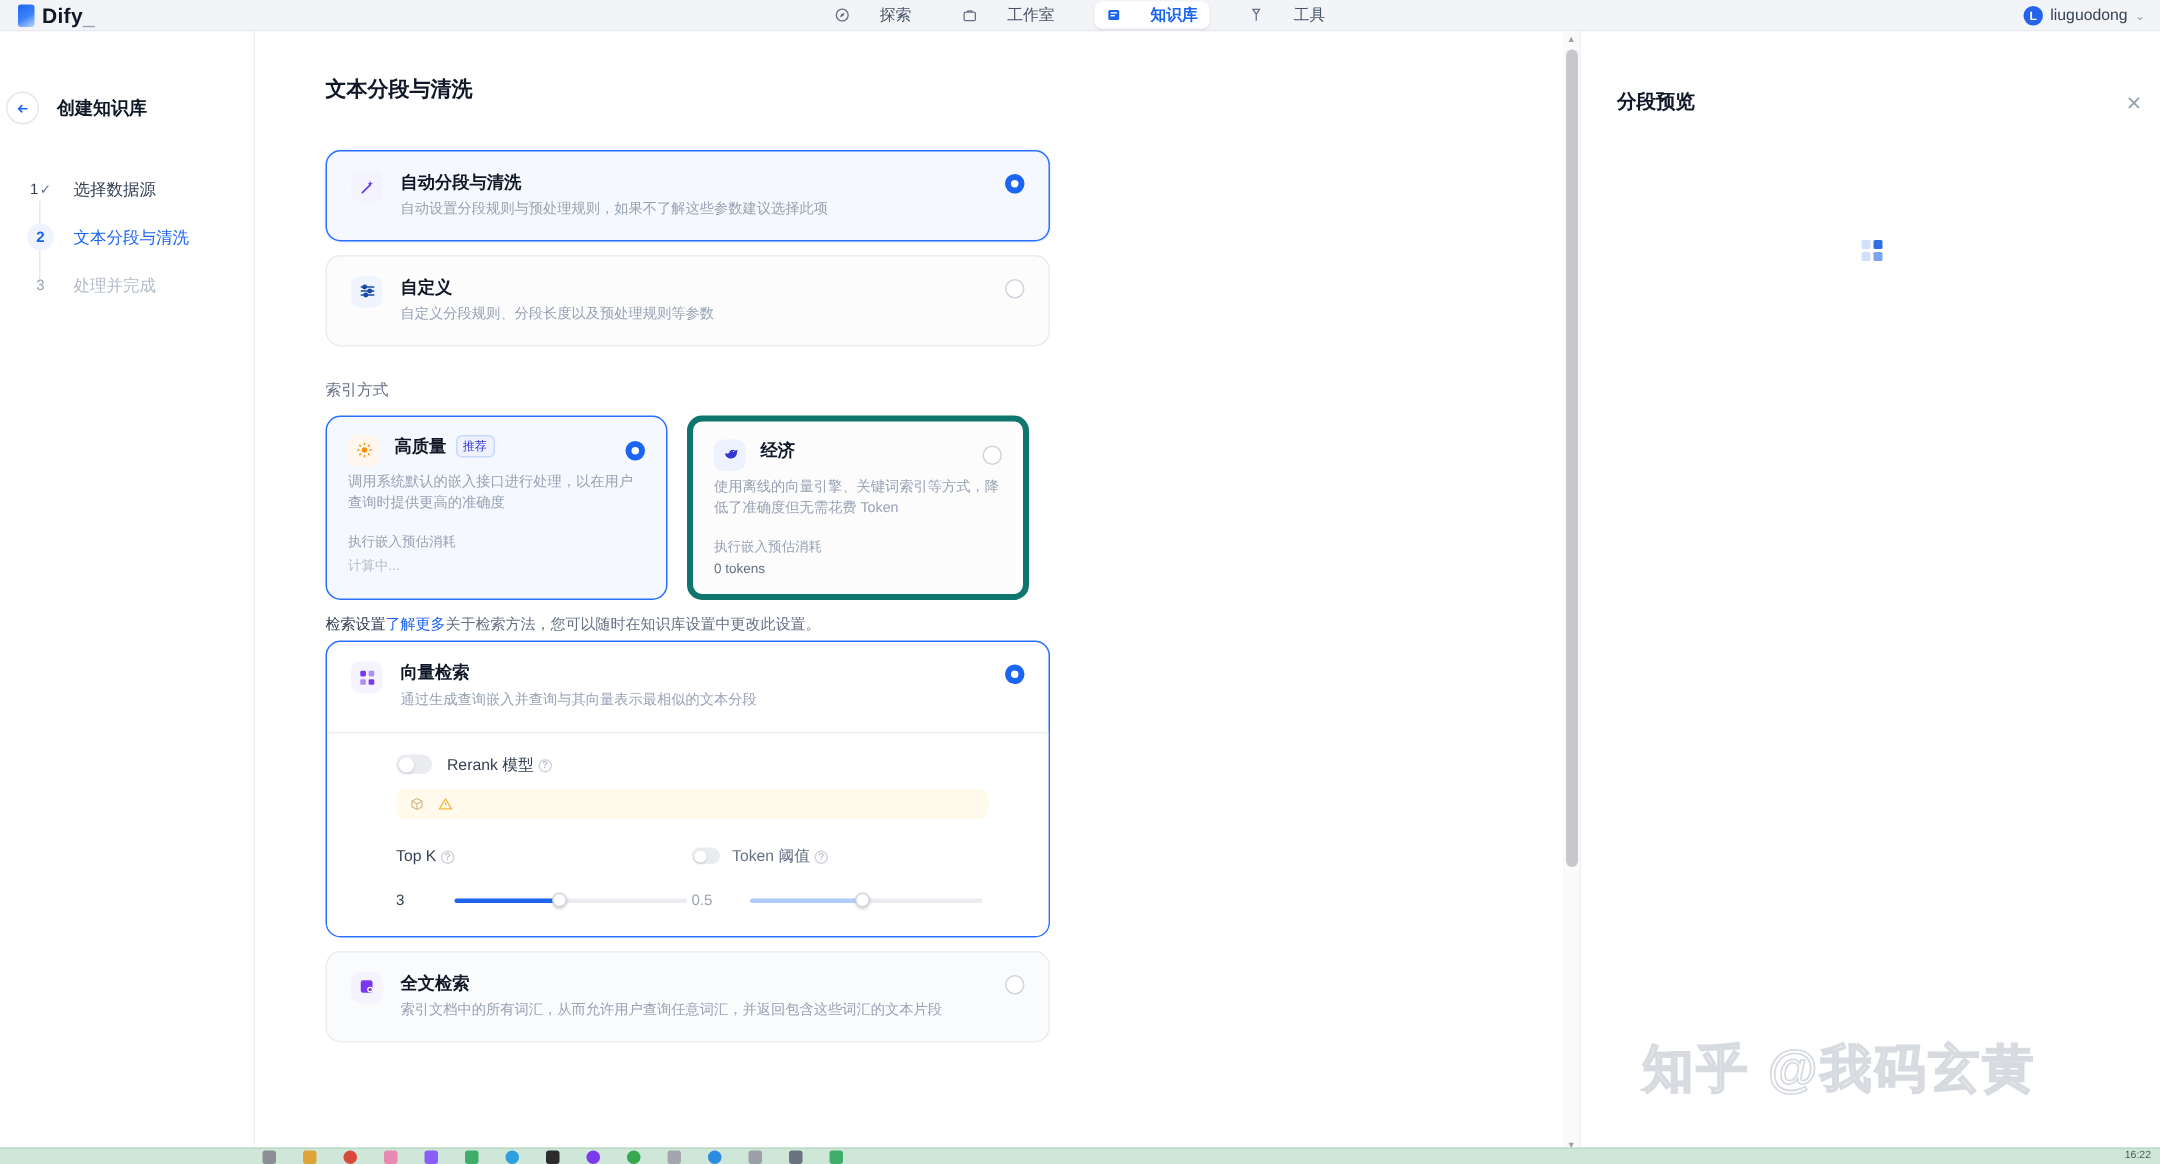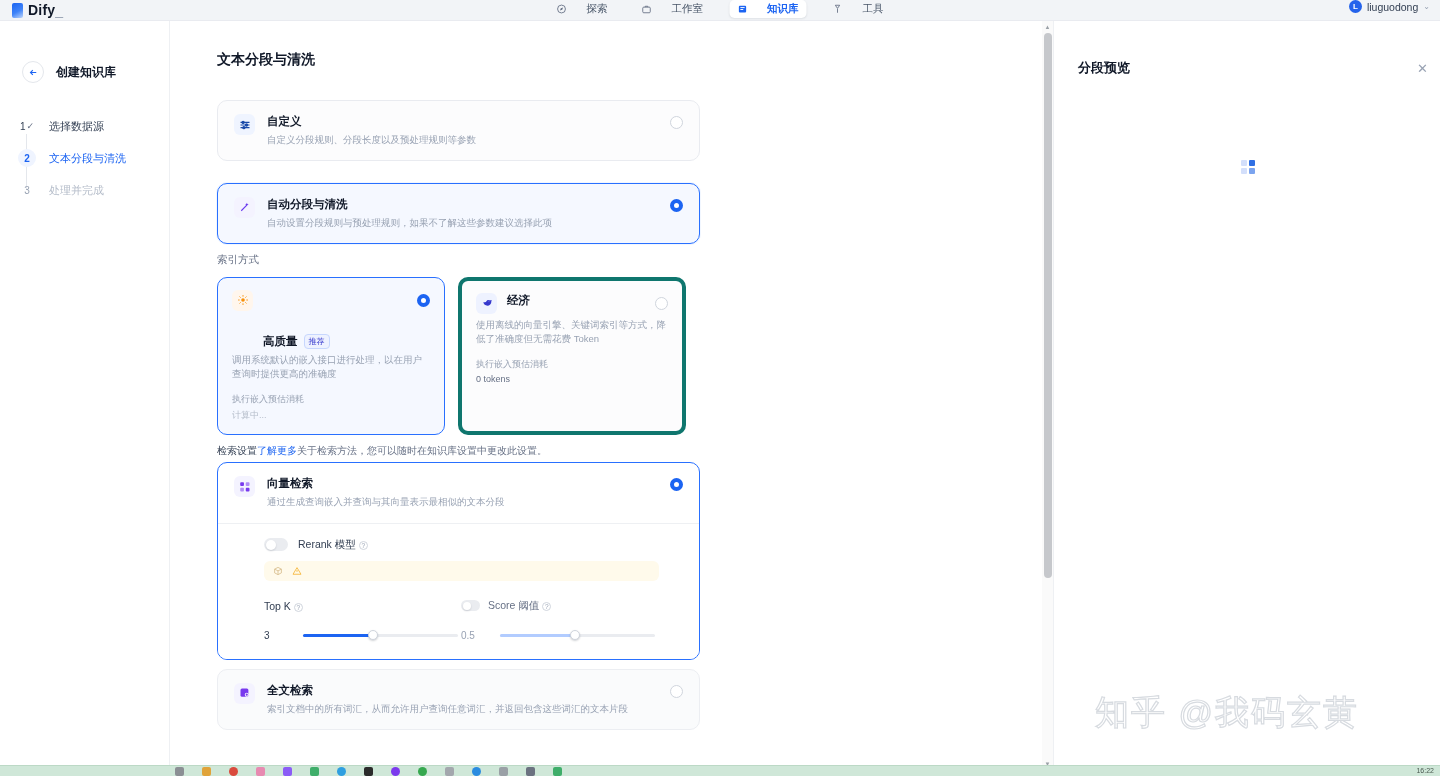--- a/index.html
+++ b/index.html
@@ -6,21 +6,21 @@
   html, body {
     width: 1440px; height: 776px;
     font-family: "Liberation Sans", "DejaVu Sans", sans-serif;
     background: #ffffff; overflow: hidden;
   }
   .app { position: relative; width: 1440px; height: 776px; background: #fff; }
 
   
   .topbar {
     position: absolute; left: 0; top: 0; width: 1440px; height: 21px;
-    background: #f2f4f7; display: flex; 
+    background: #f2f4f7; display: flex; align-items: center;
     border-bottom: 1px solid #e9ebf0;
   }
   .brand { display: flex; align-items: center; gap: 5px; padding-left: 12px; width: 170px; }
   .brand-logo {
     width: 11px; height: 15px; border-radius: 2px;
     background: linear-gradient(150deg, #1c64f2 0%, #3f83f8 55%, #bfd6fb 100%);
   }
   .brand-name { font-size: 14px; font-weight: 700; color: #101828; letter-spacing: .2px; }
   .brand-name .cursor { color: #98a2b3; font-weight: 400; }
 
@@ -39,21 +39,21 @@
     font-size: 8px; display: flex; align-items: center; justify-content: center; font-weight: 700;
   }
   .user-name { font-size: 10.5px; color: #344054; }
   .caret { font-size: 8px; color: #98a2b3; }
 
   
   .sidebar {
     position: absolute; left: 0; top: 21px; width: 170px; height: 755px;
     background: #fff; border-right: 1px solid #eef0f3; padding-top: 40px;
   }
-  .back-row { display: flex; align-items: center; gap: 12px; padding-left: 22px; }
+  .back-row { display: flex; align-items: center; gap: 12px; padding-left: 4px; }
   .back-btn {
     width: 22px; height: 22px; border-radius: 50%; border: 1px solid #e4e7ec;
     background: #fff; color: #1c64f2; display: flex; align-items: center; justify-content: center;
     font-size: 12px; line-height: 1;
   }
   .back-title { font-size: 12px; font-weight: 700; color: #101828; }
 
   .steps { margin-top: 31px; padding-left: 18px; position: relative; }
   .step { display: flex; align-items: center; gap: 13px; height: 24px; margin-bottom: 8px; position: relative; }
   .step-num {
@@ -204,21 +204,21 @@
   .preview-title { font-size: 13px; font-weight: 700; color: #101828; }
   .close-x { font-size: 13px; color: #98a2b3; line-height: 1; }
   .loader { position: absolute; left: 1241px; top: 160px; width: 14px; height: 14px; }
   .loader i { position: absolute; width: 6px; height: 6px; border-radius: 1px; display: block; }
   .loader i:nth-child(1) { left: 0; top: 0; background: #d3dffb; }
   .loader i:nth-child(2) { left: 8px; top: 0; background: #2f6fe4; }
   .loader i:nth-child(3) { left: 0; top: 8px; background: #d3dffb; }
   .loader i:nth-child(4) { left: 8px; top: 8px; background: #7ba4ef; }
 
   .watermark {
-    position: absolute; left: 1095px; top: 690px; font-size: 34px; font-weight: 400;
+    position: absolute; left: 1095px; top: 690px; font-size: 34px; font-weight: 700;
     color: transparent; -webkit-text-stroke: 1.2px #d7dbe0; white-space: nowrap;
     letter-spacing: 2px;
   }
 
   
   .taskbar {
     position: absolute; left: 0; bottom: 0; width: 1440px; height: 11px;
     background: #cfe7d8; border-top: 1px solid #bcd9c6; overflow: hidden;
   }
   .tb-icons { position: absolute; left: 175px; top: 1px; display: flex; gap: 18px; align-items: center; }
@@ -303,68 +303,68 @@
         <span class="step-num">3</span>
         <span class="step-label">处理并完成</span>
       </div>
     </div>
   </div>
 
   <div class="center">
     <div class="center-inner">
       <div class="page-title">文本分段与清洗</div>
 
+
+      <div class="opt-card selected">
+        <span class="sq-ico ico-violet">
+          <svg width="12" height="12" viewBox="0 0 16 16" fill="none" stroke="#6938ef" stroke-width="1.5">
+              <path d="M3 13 11 5M10.5 2.2l.7 1.7 1.7.7-1.7.7-.7 1.7-.7-1.7-1.7-.7 1.7-.7z" fill="#6938ef" stroke="none"></path>
+              <path d="M3 13 10.4 5.6"></path>
+            </svg>
+        </span>
+        <div class="opt-body">
+          <div class="opt-title">
+              <span>自动分段与清洗</span>
+            </div>
+          <div class="opt-desc">自动设置分段规则与预处理规则，如果不了解这些参数建议选择此项</div>
+        </div>
+        <span class="radio on"></span>
+      </div>
 
       <div class="opt-card" style="margin-bottom:22px;">
         <span class="sq-ico ico-blue">
           <svg width="12" height="12" viewBox="0 0 16 16" stroke="#1849a9" stroke-width="1.4" fill="none">
               <path d="M2 4.5h12M2 8h12M2 11.5h12"></path>
               <circle cx="5.5" cy="4.5" r="1.5" fill="#1849a9"></circle>
               <circle cx="10" cy="8" r="1.5" fill="#1849a9"></circle>
               <circle cx="6.5" cy="11.5" r="1.5" fill="#1849a9"></circle>
             </svg>
         </span>
         <div class="opt-body">
           <div class="opt-title">
               <span>自定义</span>
             </div>
           <div class="opt-desc">自定义分段规则、分段长度以及预处理规则等参数</div>
         </div>
         <span class="radio"></span>
       </div>
 
-      <div class="opt-card selected">
-        <span class="sq-ico ico-violet">
-          <svg width="12" height="12" viewBox="0 0 16 16" fill="none" stroke="#6938ef" stroke-width="1.5">
-              <path d="M3 13 11 5M10.5 2.2l.7 1.7 1.7.7-1.7.7-.7 1.7-.7-1.7-1.7-.7 1.7-.7z" fill="#6938ef" stroke="none"></path>
-              <path d="M3 13 10.4 5.6"></path>
-            </svg>
-        </span>
-        <div class="opt-body">
-          <div class="opt-title">
-              <span>自动分段与清洗</span>
-            </div>
-          <div class="opt-desc">自动设置分段规则与预处理规则，如果不了解这些参数建议选择此项</div>
-        </div>
-        <span class="radio on"></span>
-      </div>
-
       <div class="section-label">索引方式</div>
 
       <div class="idx-row">
         <div class="idx-card selected">
           <span class="idx-radio radio on"></span>
           <div class="idx-head">
             <span class="sq-ico ico-orange">
               <svg width="12" height="12" viewBox="0 0 16 16" stroke="#f79009" stroke-width="1.3" fill="none">
                   <circle cx="8" cy="8" r="2.4" fill="#f79009" stroke="none"></circle>
                   <path d="M8 1.5v2M8 12.5v2M1.5 8h2M12.5 8h2M3.4 3.4l1.4 1.4M11.2 11.2l1.4 1.4M12.6 3.4l-1.4 1.4M4.8 11.2l-1.4 1.4"></path>
                 </svg>
             </span>
-            <div style="flex:1;margin-top:44px;">
+            <div style="flex:1;">
               <div class="idx-title">
                 <span>高质量</span>
                 <span class="badge">推荐</span>
               </div>
             </div>
           </div>
           <div class="idx-desc">调用系统默认的嵌入接口进行处理，以在用户查询时提供更高的准确度</div>
           <div class="idx-meta">
             <span>执行嵌入预估消耗</span>
             <span class="val dim">计算中...</span>
@@ -447,21 +447,21 @@
                   <span class="thumb" style="left:42%"></span>
                 </span>
               </div>
             </div>
 
             <div class="param">
               <div class="param-head">
                 <span class="toggle sm">
                     <span class="knob"></span>
                   </span>
-                <span class="param-name dim"><span>Score 阈值</span><span class="qmark">?</span></span>
+                <span class="param-name dim"><span>Token 阈值</span><span class="qmark">?</span></span>
               </div>
               <div class="param-row">
                 <span class="param-val dim">0.5</span>
                 <span class="track">
                   <span class="fill dim" style="width:50%"></span>
                   <span class="thumb" style="left:45%"></span>
                 </span>
               </div>
             </div>
           </div>

